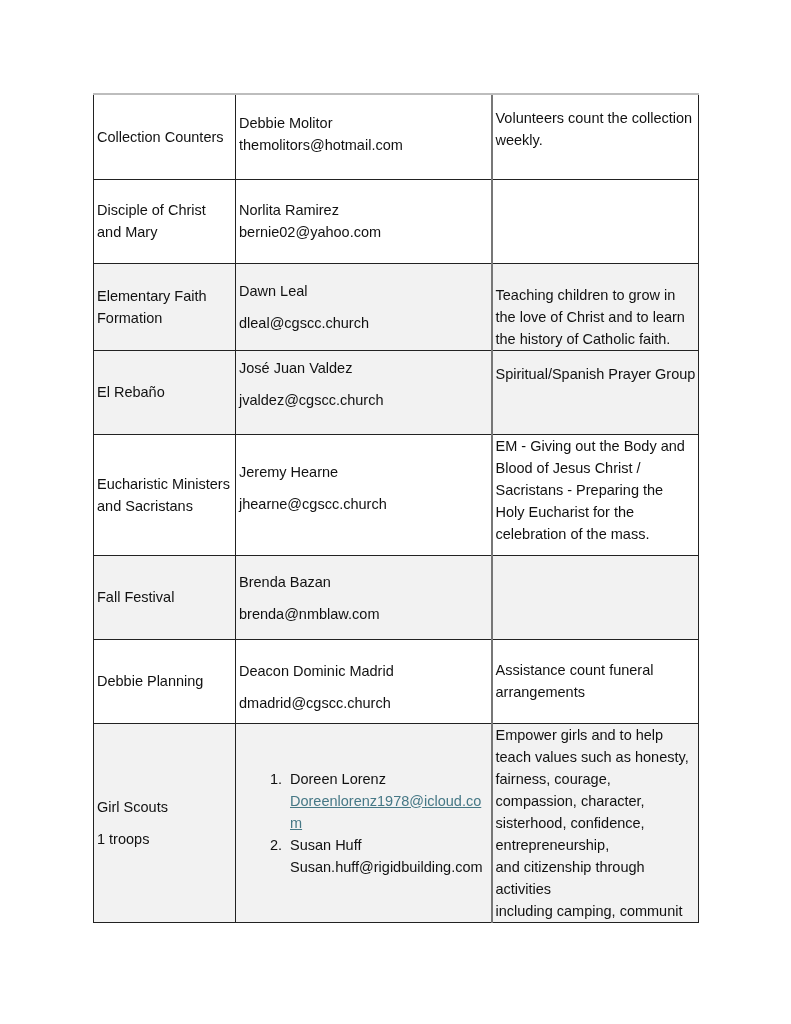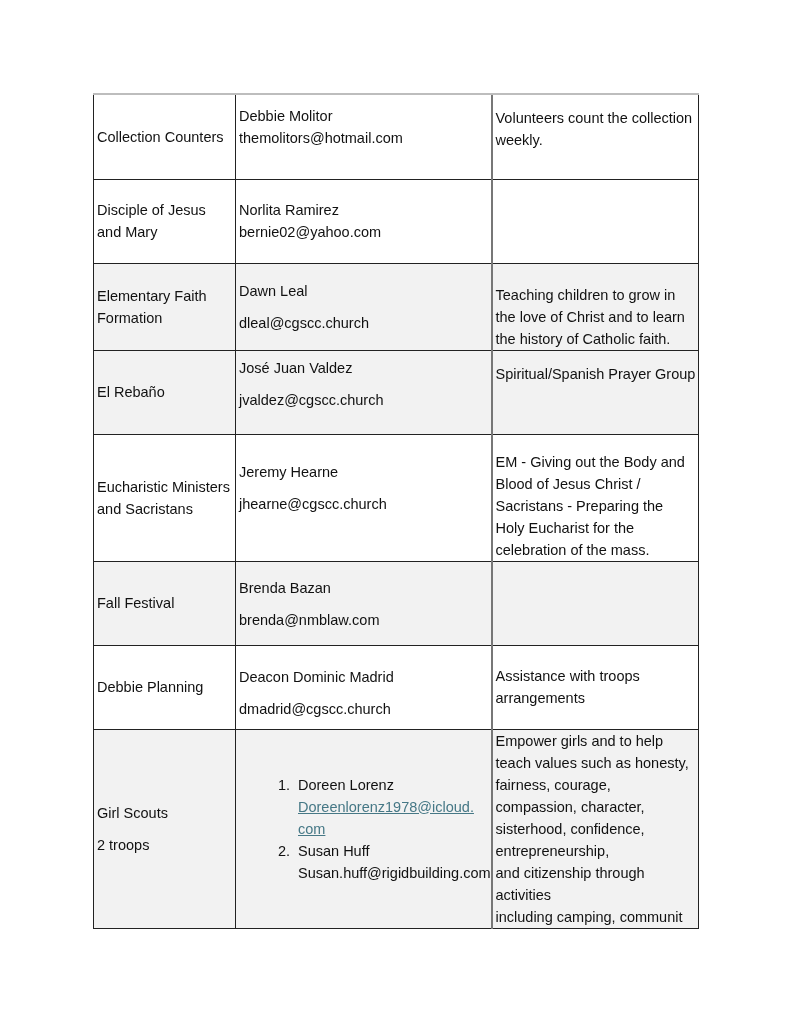--- a/index.html
+++ b/index.html
@@ -15,53 +15,53 @@
     border: 1px solid #222; vertical-align: middle; padding: 0 2px 0 3px;
     overflow: hidden; white-space: normal;
   }
   table.ministries tr.first td { border-top: 2px solid #bdbdbd; }
   col.c1 { width: 142px; } col.c2 { width: 256px; } col.c3 { width: 207px; }
   tr.shaded td { background: #f2f2f2; }
   tr.white td { background: #ffffff; }
   td.col3 { border-left: 2px solid #777 !important; }
   .gap { display: block; height: 10px; }
   .para { display: block; }
-  ol.leaders { margin: 8px; padding-left: 47px; }
+  ol.leaders { margin: 0; padding-left: 47px; }
   ol.leaders li { padding-left: 4px; }
   a.email-link { color: #467886; text-decoration: underline; word-break: break-all; }
   .clip { white-space: nowrap; }
 </style>
 </head>
 <body>
 
 <div class="page">
   <table class="ministries">
     <colgroup>
         <col class="c1">
         <col class="c2">
         <col class="c3">
       </colgroup>
     <tbody>
 
       <tr class="white first" style="height:85px">
         <td>
           <span>Collection Counters</span>
         </td>
-        <td style="vertical-align:top;padding-top:10px">
+        <td style="vertical-align:top;padding-top:17px">
           <span class="para">Debbie Molitor</span>
           <span class="para">themolitors@hotmail.com</span>
         </td>
         <td class="col3" style="vertical-align:top;padding-top:12px">
           <span>Volunteers count the collection weekly.</span>
         </td>
       </tr>
 
       <tr class="white" style="height:84px">
         <td>
-          <span>Disciple of Jesus and Mary</span>
+          <span>Disciple of Christ and Mary</span>
         </td>
         <td>
           <span class="para">Norlita Ramirez</span>
           <span class="para">bernie02@yahoo.com</span>
         </td>
         <td class="col3">
           <span></span>
         </td>
       </tr>
 
@@ -95,21 +95,21 @@
 
       <tr class="white" style="height:121px">
         <td>
           <span>Eucharistic Ministers and Sacristans</span>
         </td>
         <td style="vertical-align:top;padding-top:26px">
           <span class="para">Jeremy Hearne</span>
           <span class="gap"></span>
           <span class="para">jhearne@cgscc.church</span>
         </td>
-        <td class="col3" style="vertical-align:top;padding-top:16px">
+        <td class="col3" style="vertical-align:top;padding-top:0">
           <span>EM - Giving out the Body and Blood of Jesus Christ / Sacristans - Preparing the Holy Eucharist for the celebration of the mass.</span>
         </td>
       </tr>
 
       <tr class="shaded" style="height:84px">
         <td>
           <span>Fall Festival</span>
         </td>
         <td style="vertical-align:top;padding-top:15px">
           <span class="para">Brenda Bazan</span>
@@ -124,29 +124,29 @@
       <tr class="white" style="height:84px">
         <td>
           <span>Debbie Planning</span>
         </td>
         <td style="vertical-align:top;padding-top:20px">
           <span class="para">Deacon Dominic Madrid</span>
           <span class="gap"></span>
           <span class="para">dmadrid@cgscc.church</span>
         </td>
         <td class="col3">
-          <span>Assistance with troops arrangements</span>
+          <span>Assistance count funeral arrangements</span>
         </td>
       </tr>
 
       <tr class="shaded" style="height:199px">
         <td>
           <span class="para">Girl Scouts</span>
           <span class="gap"></span>
-          <span class="para">2 troops</span>
+          <span class="para">1 troops</span>
         </td>
         <td>
           <ol class="leaders">
             <li>
               <span class="para">Doreen Lorenz</span>
               <a class="email-link">Doreenlorenz1978@icloud.com</a>
             </li>
             <li>
               <span class="para">Susan Huff</span>
               <span class="para clip">Susan.huff@rigidbuilding.com</span>

